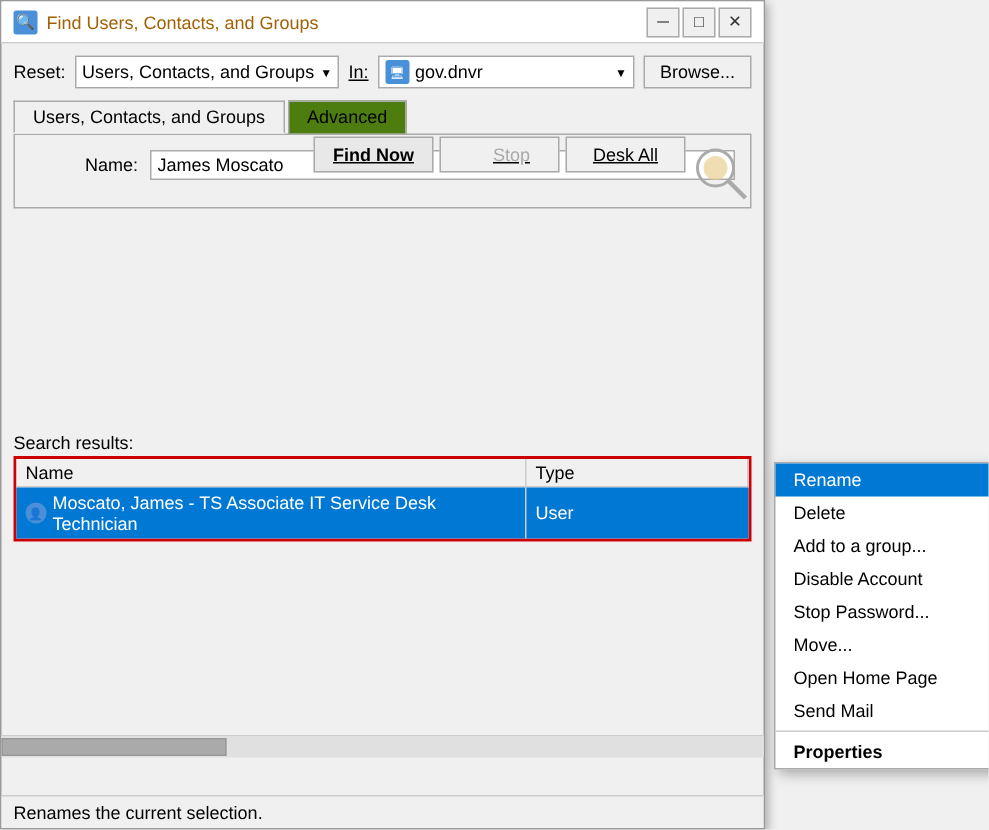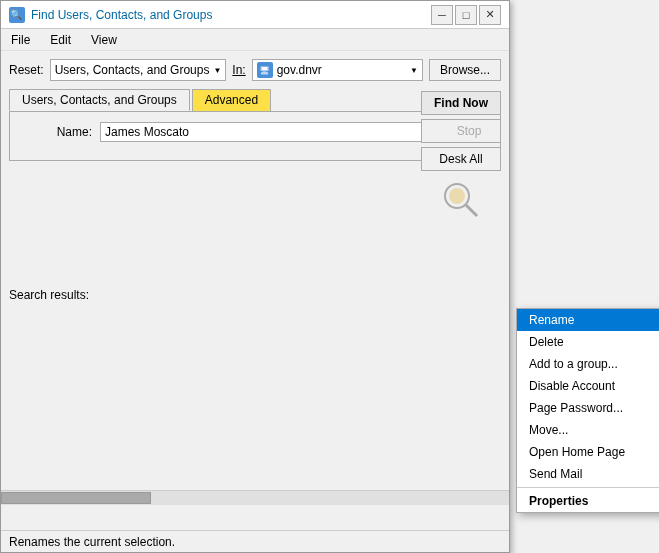--- a/index.html
+++ b/index.html
@@ -41,21 +41,21 @@
       border-radius: 2px;
       display: flex;
       align-items: center;
       justify-content: center;
       color: white;
       font-size: 10px;
     }
     .title-bar-text {
       flex: 1;
       font-size: 12px;
-      color: #0369a1;
+      color: #a16207;
     }
     .title-bar-buttons {
       display: flex;
       gap: 2px;
     }
     .title-btn {
       width: 22px;
       height: 20px;
       background: #f0f0f0;
       border: 1px solid #aaa;
@@ -159,21 +159,21 @@
     }
 
     
     .tabs {
       display: flex;
       margin-bottom: 0;
     }
     .tab {
       padding: 3px 12px;
       border: 1px solid #aaa;
-      background: #fde047;
+      background: #4d7c0f;
       cursor: pointer;
       font-size: 12px;
       border-bottom: none;
       margin-right: 2px;
     }
     .tab.active {
       background: #f0f0f0;
       border-bottom: 1px solid #f0f0f0;
       z-index: 1;
     }
@@ -205,22 +205,23 @@
       padding: 0 4px;
       font-size: 12px;
     }
 
     
     .action-buttons {
       position: absolute;
       top: 90px;
       right: 8px;
       display: flex;
-      flex-direction: column;
+      flex-direction: row;
       gap: 4px;
+      text-decoration: underline;
     }
     .action-btn {
       width: 80px;
       height: 24px;
       background: #f0f0f0;
       border: 1px solid #aaa;
       cursor: pointer;
       font-size: 12px;
       text-align: center;
     }
@@ -384,25 +385,20 @@
   <div class="title-bar">
     <div class="title-bar-icon">🔍</div>
     <span class="title-bar-text">Find Users, Contacts, and Groups</span>
     <div class="title-bar-buttons">
       <button class="title-btn">─</button>
       <button class="title-btn">□</button>
       <button class="title-btn close">✕</button>
     </div>
   </div>
 
-  <div class="menu-bar">
-    <span class="menu-item">File</span>
-    <span class="menu-item">Edit</span>
-    <span class="menu-item">View</span>
-  </div>
 
   <div class="content">
 
     <div class="find-row">
       <span class="find-label">Reset:</span>
       <div class="find-dropdown">
         <span>Users, Contacts, and Groups</span>
       </div>
       <span class="in-label">In:</span>
       <div class="domain-select">
@@ -438,20 +434,33 @@
       <svg width="40" height="40" viewBox="0 0 40 40">
         <circle cx="16" cy="16" r="12" fill="none" stroke="#aaa" stroke-width="2"></circle>
         <line x1="25" y1="25" x2="36" y2="36" stroke="#aaa" stroke-width="3"></line>
         <ellipse cx="16" cy="16" rx="8" ry="8" fill="#e8d090" opacity="0.7"></ellipse>
       </svg>
     </div>
   </div>
 
   <div class="results-section">
     <div class="results-label">Search results:</div>
+    <div class="results-table">
+      <div class="results-header">
+        <div class="col-header col-name">Name</div>
+        <div class="col-header col-type">Type</div>
+      </div>
+      <div class="results-row selected">
+        <div class="row-name">
+          <span class="row-icon">👤</span>
+          <span>Moscato, James - TS Associate IT Service Desk Technician</span>
+        </div>
+        <div class="row-type">User</div>
+      </div>
+    </div>
 
     <div class="scrollbar-area">
       <div class="scrollbar-track">
         <div class="scrollbar-thumb"></div>
       </div>
     </div>
 
     <div class="status-bar">
       <span>Renames the current selection.</span>
     </div>
@@ -466,21 +475,21 @@
   <div class="ctx-item">
     <span>Delete</span>
   </div>
   <div class="ctx-item">
     <span>Add to a group...</span>
   </div>
   <div class="ctx-item">
     <span>Disable Account</span>
   </div>
   <div class="ctx-item">
-    <span>Page Password...</span>
+    <span>Stop Password...</span>
   </div>
   <div class="ctx-item">
     <span>Move...</span>
   </div>
   <div class="ctx-item">
     <span>Open Home Page</span>
   </div>
   <div class="ctx-item">
     <span>Send Mail</span>
   </div>

